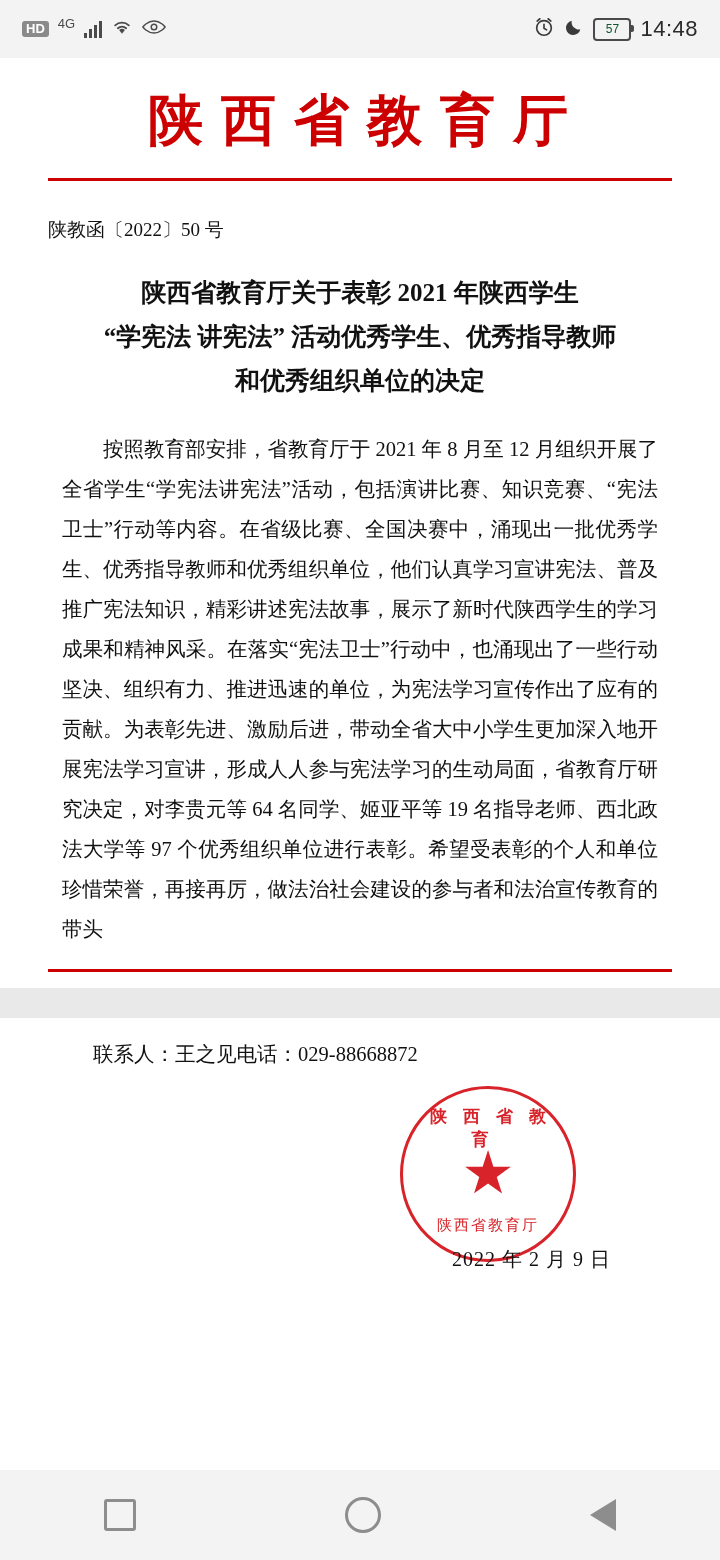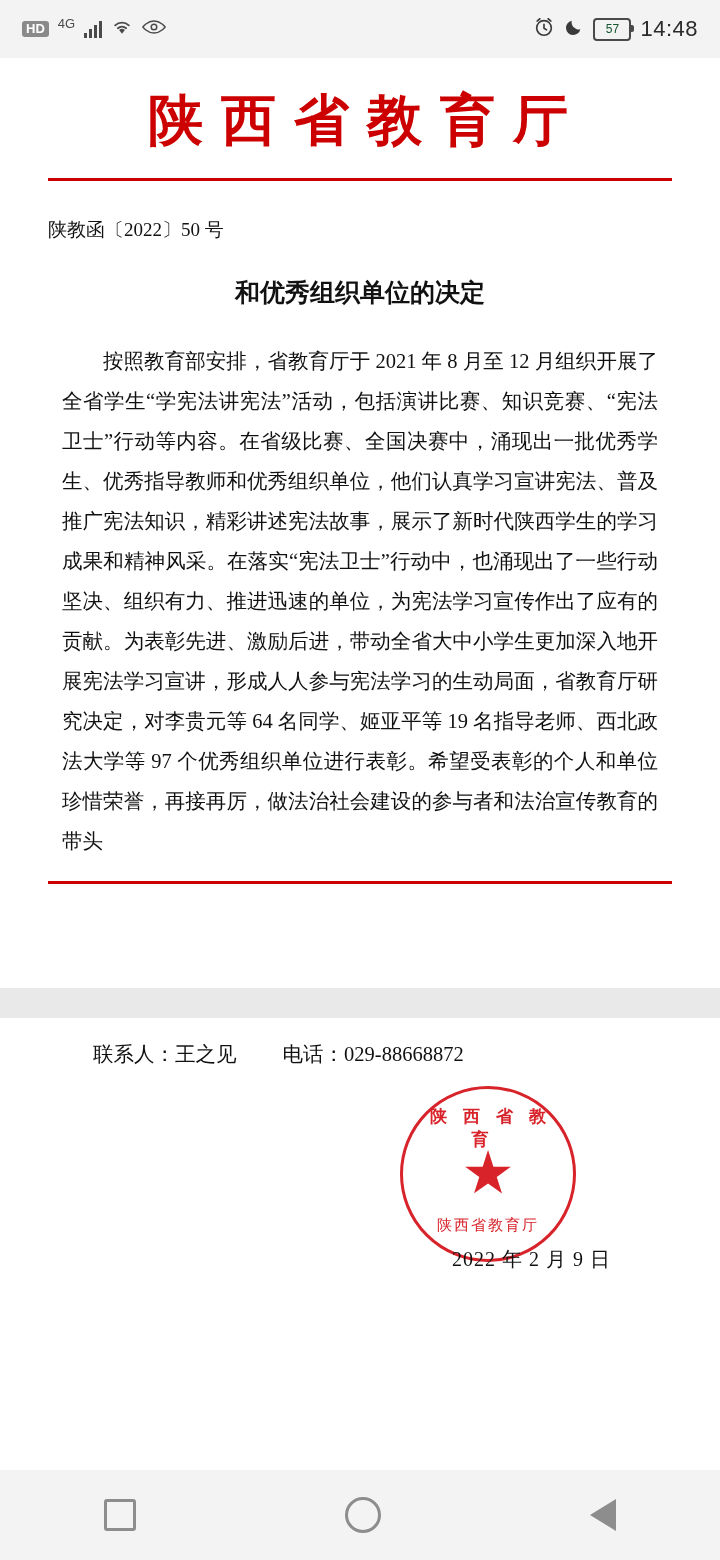--- a/index.html
+++ b/index.html
@@ -175,21 +175,20 @@
 
   .page-two .doc-body {
     margin-top: 92px;
   }
   .contact-line {
     margin-top: 22px;
     font-size: 20.5px;
     color: #111111;
     padding-left: 2.2em;
     display: flex;
-    gap: 46px;
   }
 
   
   .seal-area {
     position: relative;
     height: 220px;
     margin-top: 6px;
   }
   .seal {
     position: absolute;
@@ -321,20 +320,22 @@
     <span class="battery">57</span>
     <span class="clock-time">14:48</span>
   </div>
 </div>
 
 <div class="page page-one">
   <div class="doc-header">陕西省教育厅</div>
   <div class="header-rule"></div>
   <div class="doc-number">陕教函〔2022〕50 号</div>
   <div class="doc-title">
+    <div>陕西省教育厅关于表彰 2021 年陕西学生</div>
+    <div>“学宪法 讲宪法” 活动优秀学生、优秀指导教师</div>
     <div>和优秀组织单位的决定</div>
   </div>
   <div class="doc-body">
     <p class="indent">按照教育部安排，省教育厅于 2021 年 8 月至 12 月组织开展了全省学生“学宪法讲宪法”活动，包括演讲比赛、知识竞赛、“宪法卫士”行动等内容。在省级比赛、全国决赛中，涌现出一批优秀学生、优秀指导教师和优秀组织单位，他们认真学习宣讲宪法、普及推广宪法知识，精彩讲述宪法故事，展示了新时代陕西学生的学习成果和精神风采。在落实“宪法卫士”行动中，也涌现出了一些行动坚决、组织有力、推进迅速的单位，为宪法学习宣传作出了应有的贡献。为表彰先进、激励后进，带动全省大中小学生更加深入地开展宪法学习宣讲，形成人人参与宪法学习的生动局面，省教育厅研究决定，对李贵元等 64 名同学、姬亚平等 19 名指导老师、西北政法大学等 97 个优秀组织单位进行表彰。希望受表彰的个人和单位珍惜荣誉，再接再厉，做法治社会建设的参与者和法治宣传教育的带头</p>
   </div>
   <div class="footer-rule"></div>
 </div>
 
 <div class="page-gap"></div>
 

